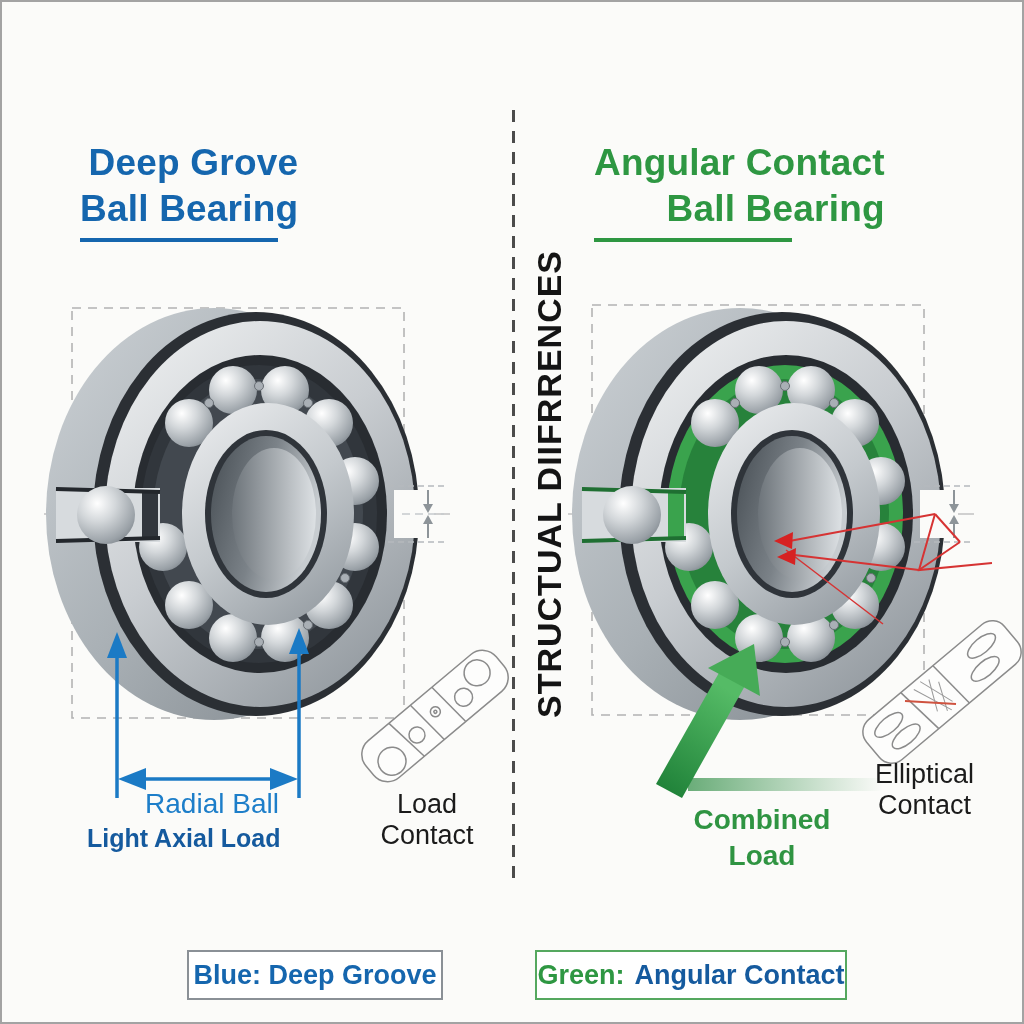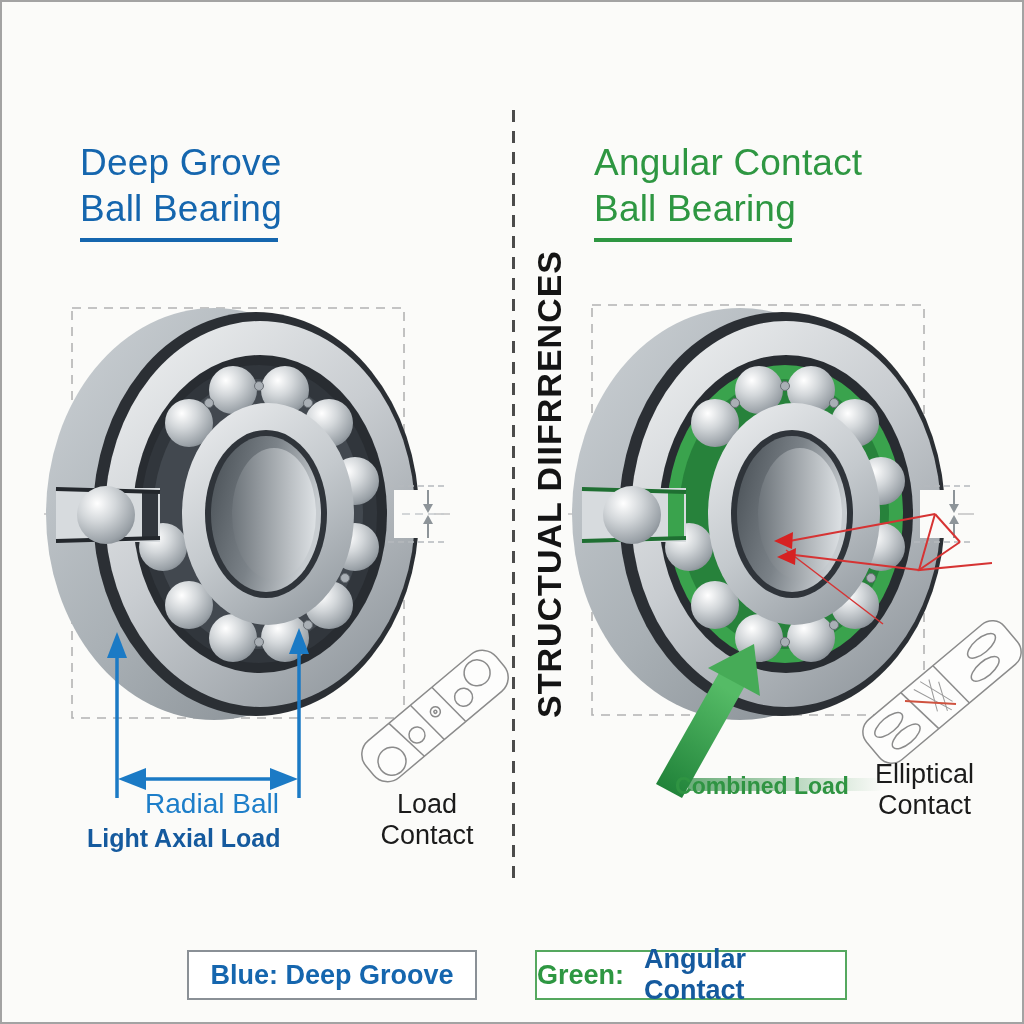--- a/index.html
+++ b/index.html
@@ -4,49 +4,49 @@
 <style>
   html,body{margin:0;padding:0;}
   body{
     width:1024px;height:1024px;position:relative;overflow:hidden;
     background:#fbfbf9;
     border:2px solid #a3a3a3;box-sizing:border-box;
     font-family:"Liberation Sans", sans-serif;
   }
   .abs{position:absolute;}
   
-  .panel-title{font-weight:normal;font-size:37px;line-height:46px;letter-spacing:0.2px;}
+  .panel-title{font-weight:bold;font-size:37px;line-height:46px;letter-spacing:0.2px;text-align:right;}
   .title-left{left:78px;top:138px;color:#1566ae;}
   .title-right{left:592px;top:138px;color:#2e9742;}
   .title-underline{height:4px;}
   .ul-left{left:78px;top:236px;width:198px;background:#1566ae;}
   .ul-right{left:592px;top:236px;width:198px;background:#2e9742;}
   
   .divider-line{
     left:510px;top:108px;width:3px;height:772px;
     background:repeating-linear-gradient(to bottom,#4b4b4b 0 12px,transparent 12px 21px);
   }
   .vlabel{
     left:520px;top:258px;height:448px;width:54px;
     writing-mode:vertical-rl;transform:rotate(180deg);
     display:flex;align-items:center;justify-content:center;
     font-weight:bold;font-size:34px;letter-spacing:1px;color:#141414;white-space:nowrap;
   }
   
   .radial-label{left:110px;top:786px;width:200px;text-align:center;font-size:28px;color:#1d7ec9;}
   .axial-label{left:85px;top:822px;width:200px;text-align:left;font-size:25px;font-weight:bold;color:#155a9e;}
   .pcontact-label{left:345px;top:787px;width:160px;text-align:center;font-size:27px;font-weight:500;color:#1b1b1b;}
-  .combined-label{left:655px;top:766px;width:210px;text-align:center;font-size:23px;font-weight:bold;color:#2f9442;line-height:36px;}
+  .combined-label{left:655px;top:800px;width:210px;text-align:center;font-size:28px;font-weight:bold;color:#2f9442;line-height:36px;}
   .econtact-label{left:830px;top:757px;width:185px;text-align:center;font-size:27px;font-weight:500;color:#1b1b1b;}
   
   .legend-box{height:50px;display:flex;align-items:center;justify-content:center;
     background:#ffffff;box-sizing:border-box;font-size:27px;font-weight:bold;}
-  .legend-left{left:185px;top:948px;width:290px;border:2px solid #8a9096;color:#1566ae;}
+  .legend-left{left:185px;top:948px;width:256px;border:2px solid #8a9096;color:#1566ae;}
   .legend-right{left:533px;top:948px;width:312px;border:2px solid #55a85f;color:#155a9e;}
-  .legend-right .prefix{color:#2e9742;margin-right:20px;}
+  .legend-right .prefix{color:#2e9742;margin-right:10px;}
   
   .dark-bearing{--race:#31363c;--cage:#42484f;--cutEdge:#23272c;}
   .green-bearing{--race:#3aa34d;--cage:#27823b;--cutEdge:#1f6f32;}
 </style>
 </head>
 <body>
 
 <svg width="0" height="0" style="position:absolute" aria-hidden="true">
   <defs>
     <linearGradient id="gradSide" x1="0" y1="0" x2="1" y2="1">

